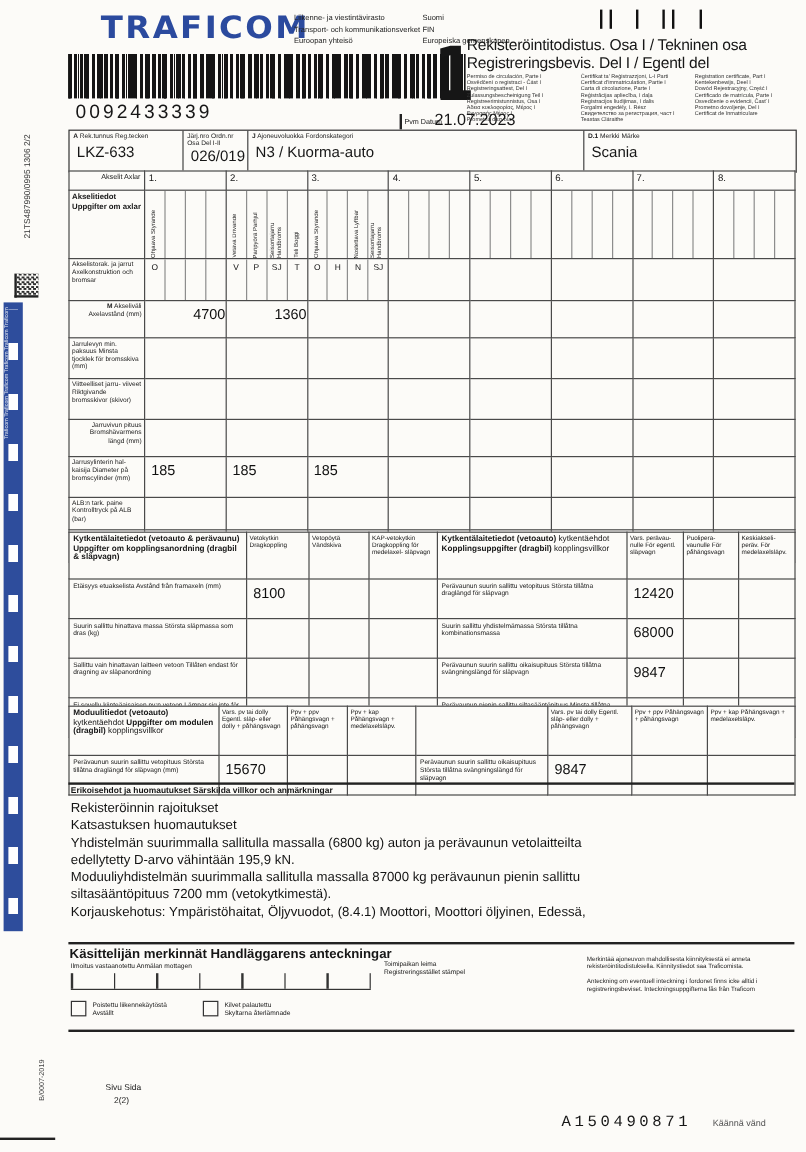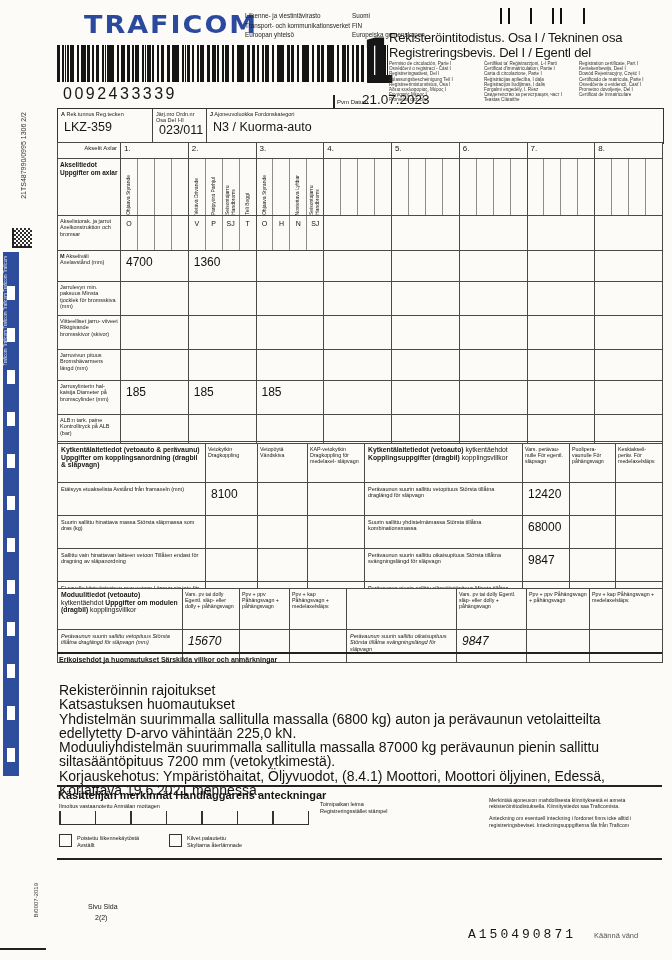--- a/index.html
+++ b/index.html
@@ -53,47 +53,47 @@
   
   table{border-collapse:collapse;table-layout:fixed;background:#fcfbf8;}
   td{border:1px solid #4a4a4a;padding:0;vertical-align:top;overflow:hidden;}
   .axle{left:57px;top:142px;width:605px;border:1.5px solid #333;}
   .ax-lab{font-size:5.5px;line-height:6.3px;padding:2px;color:#1c1c1c;}
   .corner{text-align:right;font-size:6px;padding-right:3px;}
   .ax-num{font-size:8px;padding:1px 0 0 3px;}
   tr.ax-head td{height:11px;}
   tr.ax-rot td{height:56px;}
   tr.ax-letters td{height:30px;}
-  tr.ax-r28 td{height:26px;}
+  tr.ax-r28 td{height:26px;text-align:right;}
   tr.ax-r30 td{height:29px;}
   tr.ax-r24 td{height:22px;}
   .sidehead{font-size:6.5px;font-weight:bold;line-height:7.5px;padding:2px;}
   .subs{display:flex;height:100%;}
   .sub{flex:1;display:flex;align-items:flex-end;justify-content:center;overflow:hidden;}
   .sub + .sub{border-left:1px solid #8d8d8d;}
   .subvt{writing-mode:vertical-rl;transform:rotate(180deg);font-size:5px;line-height:5.8px;
          max-height:53px;overflow:hidden;padding-bottom:1px;color:#222;}
   .ltr{font-size:7px;align-items:flex-start;padding-top:4px;color:#111;}
   .val{font-size:12px;padding:4px 0 0 5px;color:#101010;}
 
   .cpl{left:57px;top:443px;width:605px;border:1.5px solid #333;}
   tr.cp-head td{height:34px;}
   tr.cp-r td{height:26px;}
   .cp-title{font-size:6.8px;font-weight:bold;line-height:7.6px;padding:2px 3px;}
   .cp-col{font-size:5.3px;line-height:6.2px;padding:2px;}
   .cp-lab{font-size:5.5px;line-height:6.4px;padding:3px;}
 
   .mod{left:57px;top:588px;width:605px;border:1.5px solid #333;}
   tr.mod-head td{height:36px;}
-  tr.mod-r td{height:26px;font-style:italic;}
+  tr.mod-r td{height:26px;}
 
   
   .remarks{left:57px;top:652px;width:605px;}
   .rem-title{border-top:2px solid #222;font-size:7px;font-weight:bold;padding:2px 0 1px 2px;}
-  .rem-lines{font-size:14px;line-height:14.3px;padding:3px 0 0 2px;color:#141414;margin-top:16px;}
+  .rem-lines{font-size:11px;line-height:14.3px;padding:3px 0 0 2px;color:#141414;}
 
   
   .handler{left:57px;top:785px;width:605px;height:71px;border-top:2.5px solid #222;border-bottom:2px solid #222;text-decoration:underline;}
   .hd-title{position:absolute;left:1px;top:2px;font-size:11px;font-weight:bold;}
   .hd-received{position:absolute;left:2px;top:16px;font-size:5.5px;}
   .tickrow{position:absolute;left:2px;top:24px;width:250px;height:13px;border-bottom:1.5px solid #333;
            display:flex;justify-content:space-between;}
   .tickrow i{display:block;width:1.5px;height:13px;background:#333;}
   .stamp{position:absolute;left:263px;top:14px;font-size:5.5px;line-height:6.5px;}
   .notes{position:absolute;left:432px;top:10px;width:170px;font-size:5.2px;line-height:6.2px;color:#222;}
@@ -183,30 +183,34 @@
   <div class="abs strip">
     <span class="striptxt vt">Traficom  Traficom  Traficom  Traficom  Traficom  Traficom</span>
     <div class="dashes"></div>
   </div>
   <span class="abs formcode vt">B/0007-2019</span>
   <div class="abs cutline"></div>
 
   <div class="abs idrow">
     <div class="idcell" style="width:95px">
       <div class="idlab"><span class="b">A</span> <span>Rek.tunnus  Reg.tecken</span></div>
-      <div class="idval">LKZ-359</div>
+      <div class="idval">LKZ-633</div>
     </div>
     <div class="idcell" style="width:54px">
       <div class="idlab">Järj.nro  Ordn.nr</div>
       <div class="idlab">Osa  Del I-II</div>
-      <div class="idval" style="margin-top:0">023/011</div>
+      <div class="idval" style="margin-top:0">026/019</div>
     </div>
     <div class="idcell" style="width:280px">
       <div class="idlab"><span class="b">J</span> <span>Ajoneuvoluokka  Fordonskategori</span></div>
       <div class="idval">N3 / Kuorma-auto</div>
+    </div>
+    <div class="idcell" style="width:176px">
+      <div class="idlab"><span class="b">D.1</span> <span>Merkki  Märke</span></div>
+      <div class="idval">Scania</div>
     </div>
   </div>
 
   <table class="abs axle">
     <colgroup>
       <col style="width:63px">
         <col style="width:67.75px">
         <col style="width:67.75px">
         <col style="width:67.75px">
         <col style="width:67.75px">
@@ -536,25 +540,24 @@
     </tr>
     </tbody>
   </table>
 
   <div class="abs remarks">
     <div class="rem-title">Erikoisehdot ja huomautukset Särskilda villkor och anmärkningar</div>
     <div class="rem-lines">
       <div>Rekisteröinnin rajoitukset</div>
       <div>Katsastuksen huomautukset</div>
       <div>Yhdistelmän suurimmalla sallitulla massalla (6800 kg) auton ja perävaunun vetolaitteilta</div>
-      <div>edellytetty D-arvo vähintään 225,0 kN.</div>
+      <div>edellytetty D-arvo vähintään 195,9 kN.</div>
       <div>Moduuliyhdistelmän suurimmalla sallitulla massalla 87000 kg perävaunun pienin sallittu</div>
       <div>siltasääntöpituus 7200 mm (vetokytkimestä).</div>
       <div>Korjauskehotus: Ympäristöhaitat, Öljyvuodot, (8.4.1) Moottori, Moottori öljyinen, Edessä,</div>
-      <div>Korjattava 19.6.2021 mennessä.</div>
     </div>
   </div>
 
   <div class="abs handler">
     <div class="hd-title">Käsittelijän merkinnät Handläggarens anteckningar</div>
     <div class="hd-received">Ilmoitus vastaanotettu Anmälan mottagen</div>
     <div class="tickrow">
       <i></i>
         <i></i>
         <i></i>

